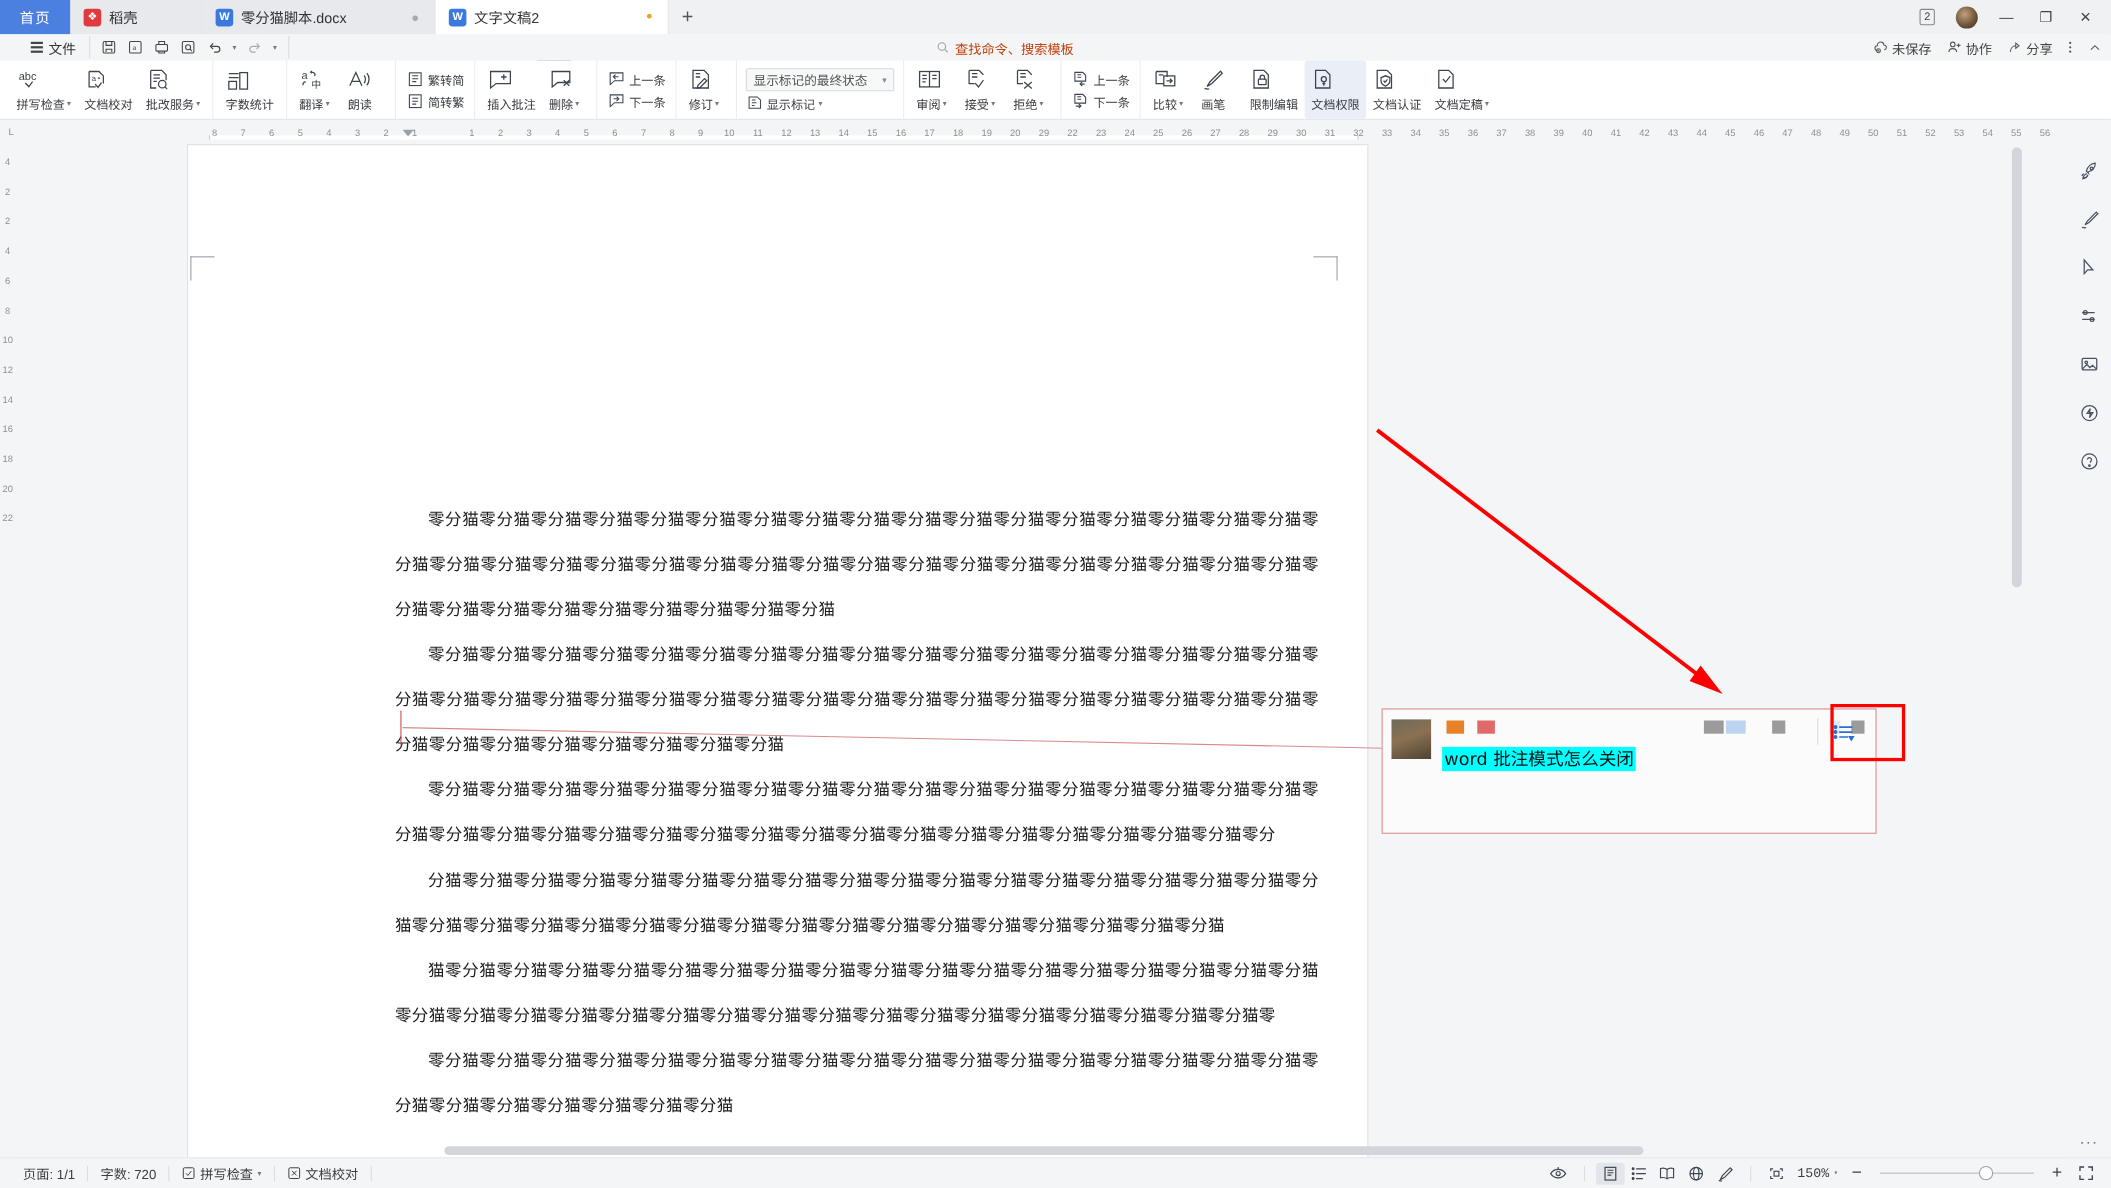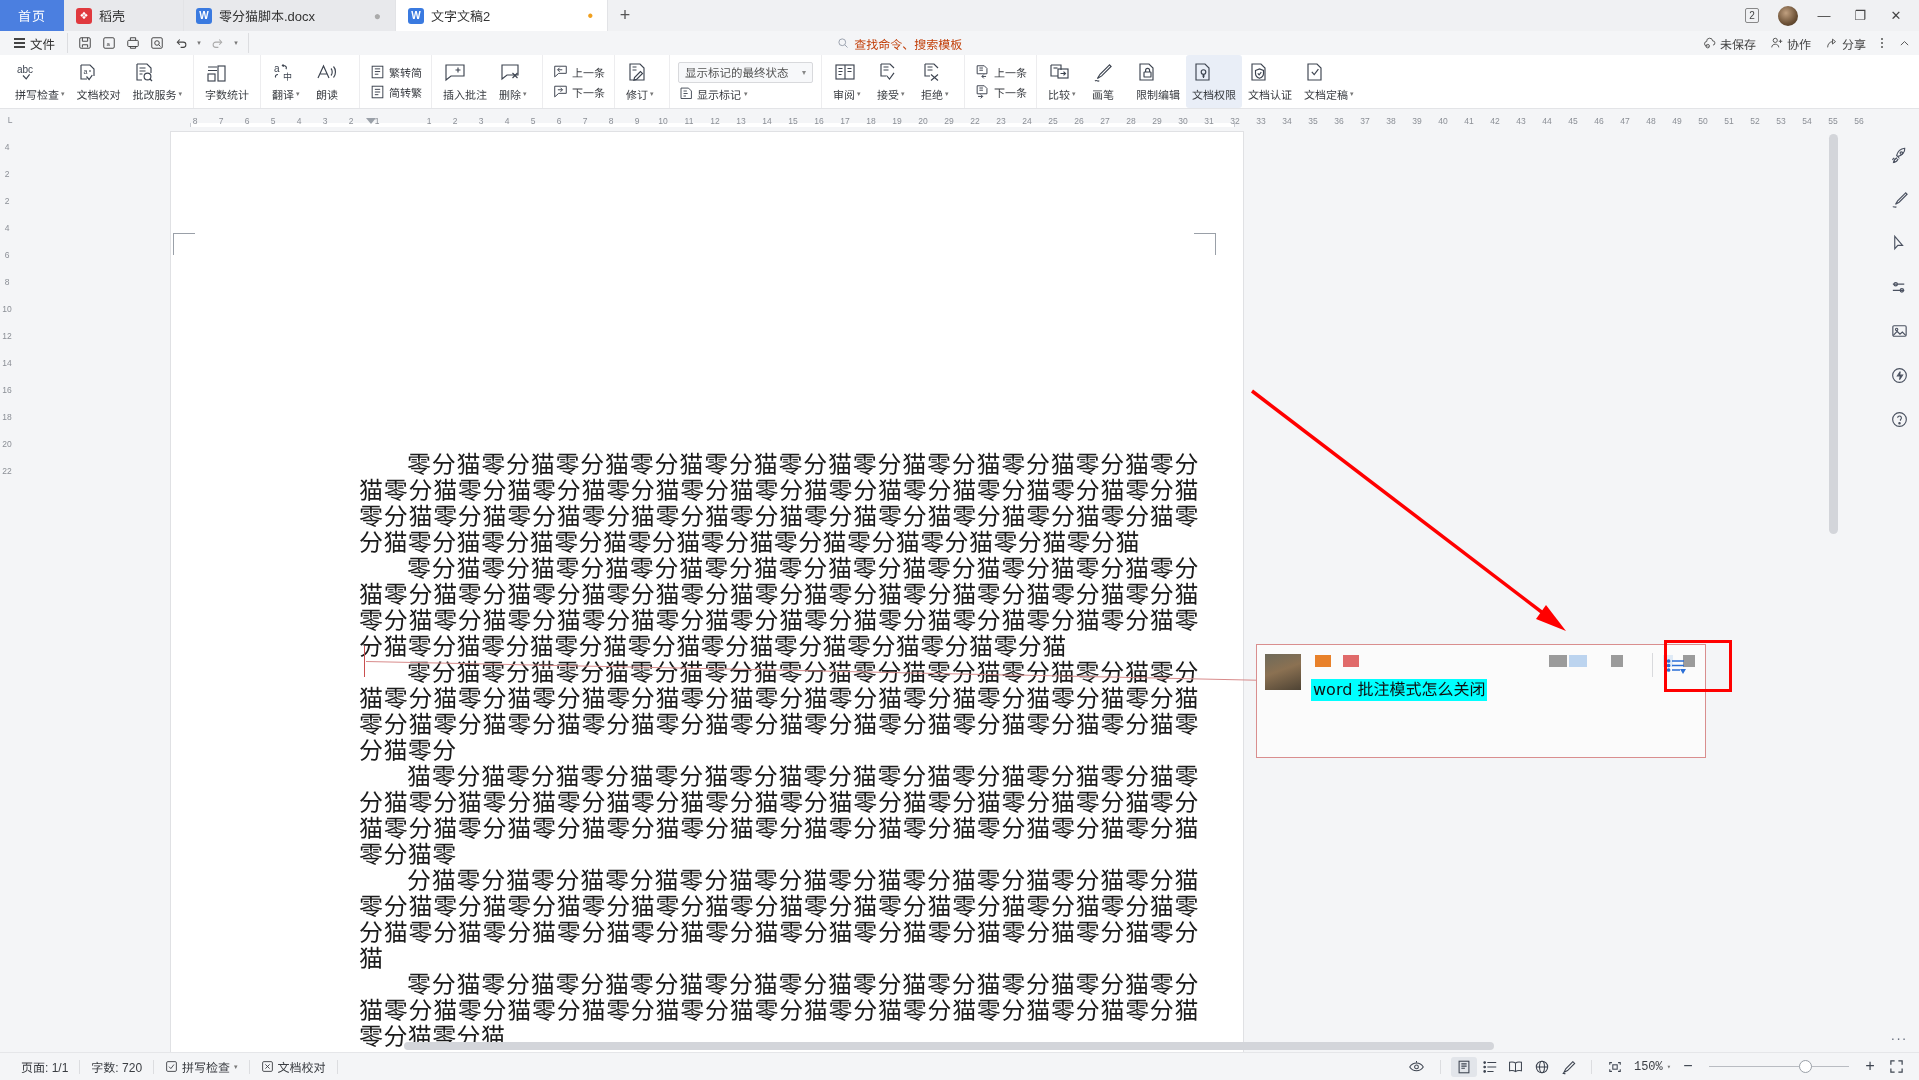--- a/index.html
+++ b/index.html
@@ -33,21 +33,21 @@
   .tab-close{ margin-left:auto; padding-left:16px; color:#aaa; font-size:12px;}
   .tab-dot{ margin-left:auto; padding-left:18px; color:#f0a020; font-size:16px; line-height:10px;}
   .tab-plus{ width:34px; display:flex;align-items:center;justify-content:center;font-size:18px;color:#555; }
   .tabbar-right{ margin-left:auto; display:flex; align-items:center; gap:2px; padding-right:6px;}
   .winbtn{ width:34px;height:31px;display:flex;align-items:center;justify-content:center;font-size:13px;color:#444;}
   .count-box{ border:1px solid #888; border-radius:2px; font-size:10px; padding:0 3px; height:15px; line-height:14px;color:#444;}
   .avatar{ width:20px;height:20px;border-radius:50%;
      background:radial-gradient(circle at 40% 35%, #c0a080 0%, #6b5035 60%, #3b2c1c 100%);}
 
   
-  .menubar{ height:24px; background:#f4f5f7; display:flex; align-items:center; font-size:12.5px; color:#333; flex:0 0 24px; padding-left:6px;}
+  .menubar{ height:24px; background:#f4f5f7; display:flex; align-items:center; font-size:12.5px; color:#333; flex:0 0 24px; padding-left:20px;}
   .menu-file{ display:flex;align-items:center;gap:5px; padding:0 8px; }
   .hamburger{ display:inline-flex; flex-direction:column; gap:2.5px; }
   .hamburger i{ display:block; width:11px;height:1.5px;background:#444;}
   .qat{ display:flex;align-items:center; gap:2px; padding:0 6px; border-left:1px solid #dcdde0; border-right:1px solid #dcdde0; margin:0 4px;}
   .qat-btn{ width:22px;height:20px;display:flex;align-items:center;justify-content:center; color:#444;}
   .ribbon-tabs{ display:flex; align-items:center; gap:0px;margin-top:46px; }
   .rtab{ padding:2px 11px; font-size:12.5px; color:#333; border-radius:10px; white-space:nowrap;}
   .rtab.active{ background:#4b8bf0; color:#fff; }
   .searchbox{ display:flex;align-items:center;gap:5px; margin-left:14px; color:#c2410c; font-size:12px; }
   .menubar-right{ margin-left:auto; display:flex;align-items:center; gap:14px; padding-right:8px; font-size:12px; color:#444;}
@@ -88,21 +88,21 @@
   .page{
     position:absolute; left:157px; top:4px; width:1072px; height:1020px; background:#fff;
     box-shadow:0 0 0 1px #e0e1e4;
   }
   .corner-mark{ position:absolute; width:22px; height:22px; }
   .cm-tl{ left:155px; top:102px; border-left:1px solid #9aa0a8; border-top:1px solid #9aa0a8;}
   .cm-tr{ right:28px; top:102px; border-right:1px solid #9aa0a8; border-top:1px solid #9aa0a8;}
   .doctext{
     position:absolute; left:345px; top:324px; width:840px;
     font-family:"DejaVu Sans","Liberation Sans",sans-serif;
-    font-size:24px; line-height:26px; color:#1b1b1b; letter-spacing:0.4px;
+    font-size:15px; line-height:41px; color:#1b1b1b; letter-spacing:0.4px;
     text-align:justify;
   }
   .doctext p{ text-indent:2em; margin:0; }
   .change-bar{ position:absolute; left:350px; top:518px; width:1px; height:31px; background:#c94f4f;}
 
   
   .connector{ position:absolute; left:352px; top:533px; width:893px; height:1px;
      background:#d88b8b; transform-origin:left center; transform:rotate(1.2deg); }
 
   
@@ -737,22 +737,22 @@
 
     <div class="canvas">
       <div class="page"></div>
       <div class="corner-mark cm-tl" style="left:159px; top:105px;"></div>
       <div class="corner-mark cm-tr" style="left:1180px; top:105px;"></div>
 
       <div class="doctext">
         <p>零分猫零分猫零分猫零分猫零分猫零分猫零分猫零分猫零分猫零分猫零分猫零分猫零分猫零分猫零分猫零分猫零分猫零分猫零分猫零分猫零分猫零分猫零分猫零分猫零分猫零分猫零分猫零分猫零分猫零分猫零分猫零分猫零分猫零分猫零分猫零分猫零分猫零分猫零分猫零分猫零分猫零分猫零分猫零分猫</p>
         <p>零分猫零分猫零分猫零分猫零分猫零分猫零分猫零分猫零分猫零分猫零分猫零分猫零分猫零分猫零分猫零分猫零分猫零分猫零分猫零分猫零分猫零分猫零分猫零分猫零分猫零分猫零分猫零分猫零分猫零分猫零分猫零分猫零分猫零分猫零分猫零分猫零分猫零分猫零分猫零分猫零分猫零分猫零分猫</p>
         <p>零分猫零分猫零分猫零分猫零分猫零分猫零分猫零分猫零分猫零分猫零分猫零分猫零分猫零分猫零分猫零分猫零分猫零分猫零分猫零分猫零分猫零分猫零分猫零分猫零分猫零分猫零分猫零分猫零分猫零分猫零分猫零分猫零分猫零分猫零分</p>
+        <p>分猫零分猫零分猫零分猫零分猫零分猫零分猫零分猫零分猫零分猫零分猫零分猫零分猫零分猫零分猫零分猫零分猫零分猫零分猫零分猫零分猫零分猫零分猫零分猫零分猫零分猫零分猫零分猫零分猫零分猫零分猫零分猫零分猫零分猫</p>
         <p>猫零分猫零分猫零分猫零分猫零分猫零分猫零分猫零分猫零分猫零分猫零分猫零分猫零分猫零分猫零分猫零分猫零分猫零分猫零分猫零分猫零分猫零分猫零分猫零分猫零分猫零分猫零分猫零分猫零分猫零分猫零分猫零分猫零分猫零分猫零</p>
-        <p>分猫零分猫零分猫零分猫零分猫零分猫零分猫零分猫零分猫零分猫零分猫零分猫零分猫零分猫零分猫零分猫零分猫零分猫零分猫零分猫零分猫零分猫零分猫零分猫零分猫零分猫零分猫零分猫零分猫零分猫零分猫零分猫零分猫零分猫</p>
         <p>零分猫零分猫零分猫零分猫零分猫零分猫零分猫零分猫零分猫零分猫零分猫零分猫零分猫零分猫零分猫零分猫零分猫零分猫零分猫零分猫零分猫零分猫零分猫零分猫</p>
       </div>
 
       <div class="change-bar"></div>
       <div class="connector"></div>
 
       <svg class="arrow-svg" viewBox="0 0 360 270">
         <line x1="8" y1="8" x2="312" y2="240" stroke="#ff0000" stroke-width="3.5"></line>
         <polygon points="322,248 292,236 302,222" fill="#ff0000"></polygon>
       </svg>

